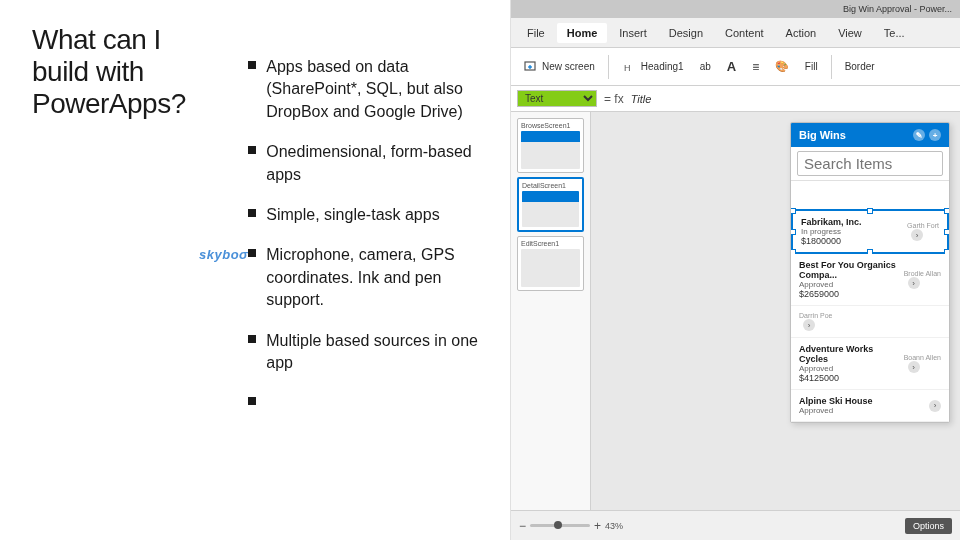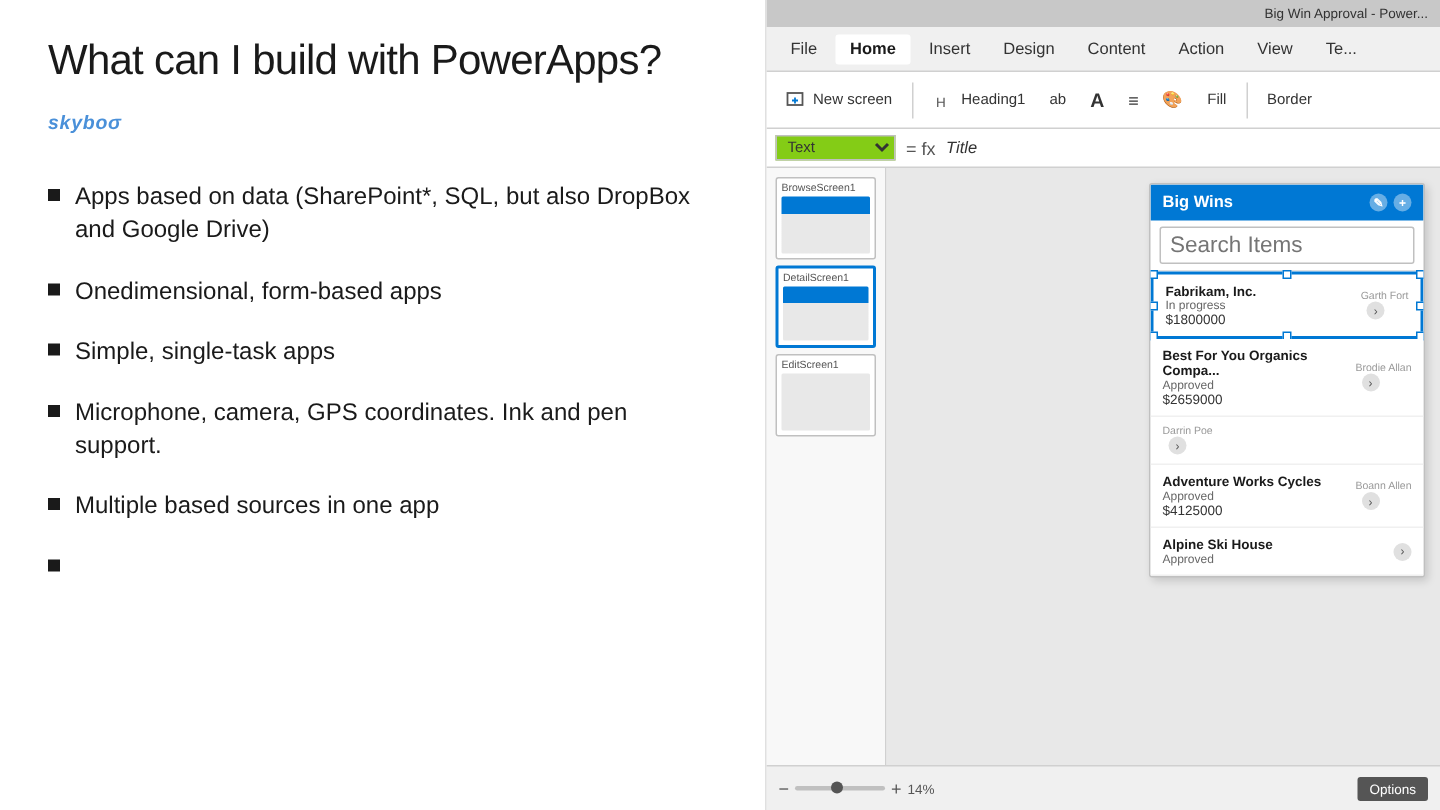--- a/index.html
+++ b/index.html
@@ -13,21 +13,21 @@
       flex-direction: row;
     }
 
     
     .left-panel {
       width: 510px;
       height: 540px;
       background: #ffffff;
       padding: 24px 32px 24px 32px;
       display: flex;
-      flex-direction: column;
+      flex-direction: row;
       justify-content: flex-start;
     }
 
     .page-title {
       font-size: 28px;
       font-weight: 300;
       color: #1a1a1a;
       margin-bottom: 18px;
       letter-spacing: -0.5px;
     }
@@ -43,20 +43,21 @@
       font-style: italic;
       font-weight: 600;
       letter-spacing: 0.5px;
     }
 
     .bullet-list {
       list-style: none;
       display: flex;
       flex-direction: column;
       gap: 18px;
+      margin-top: 32px;
     }
     .bullet-item {
       display: flex;
       align-items: flex-start;
       gap: 10px;
       font-size: 16px;
       color: #1a1a1a;
       line-height: 1.4;
     }
     .bullet-square {
@@ -231,21 +232,21 @@
       background: #e8e8e8;
       position: relative;
       display: flex;
       align-items: flex-start;
       justify-content: flex-end;
       padding: 10px;
     }
 
     
     .app-preview {
-      width: 184px;
+      width: 160px;
       background: #ffffff;
       border: 1px solid #c0c0c0;
       border-radius: 2px;
       box-shadow: 2px 2px 6px rgba(0,0,0,0.15);
       overflow: hidden;
     }
 
     .app-preview-header {
       background: #0078d4;
       color: white;
@@ -521,21 +522,21 @@
           <div class="app-preview-header-icons">
             <div class="app-preview-header-icon">✎</div>
             <div class="app-preview-header-icon">+</div>
           </div>
         </div>
 
         <div class="app-search">
           <input class="app-search-input" type="text" placeholder="Search Items" style="">
         </div>
 
-        <div class="app-list-item selected-item" style="position:relative;">
+        <div class="app-list-item selected-item" style="position:relative;margin-top:28px;">
           <div class="app-list-item-content">
             <div class="app-list-item-title">Fabrikam, Inc.</div>
             <div class="app-list-item-status">In progress</div>
             <div class="app-list-item-amount">$1800000</div>
           </div>
           <div style="text-align:right;">
             <div class="app-list-item-person">Garth Fort</div>
             <div class="app-list-item-arrow">›</div>
           </div>
 
@@ -594,18 +595,18 @@
     </div>
   </div>
 
   <div class="bottom-bar">
     <div class="bottom-zoom">
       <span style="cursor:pointer;font-size:12px;">−</span>
       <div class="zoom-slider">
         <div class="zoom-slider-thumb"></div>
       </div>
       <span style="cursor:pointer;font-size:12px;">+</span>
-      <span>14%</span>
+      <span>43%</span>
     </div>
     <button class="options-btn">Options</button>
   </div>
 
 </div>
 
 </body></html>

